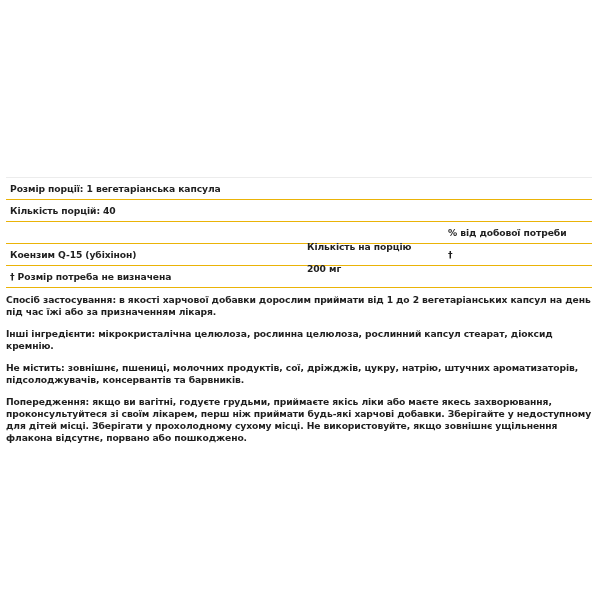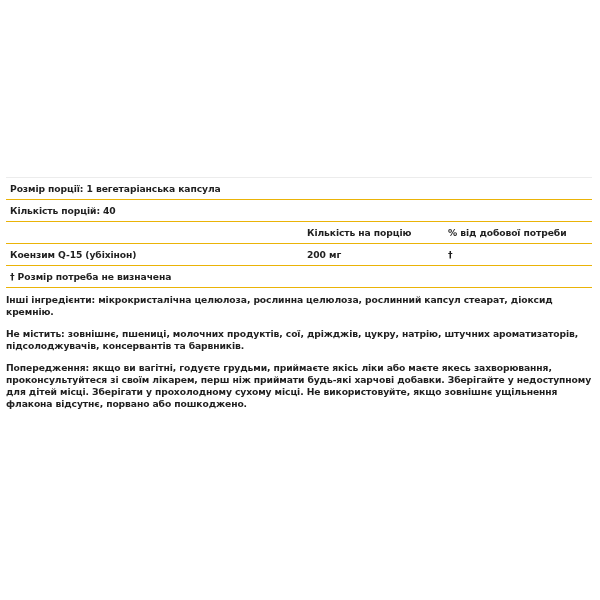--- a/index.html
+++ b/index.html
@@ -29,21 +29,21 @@
       font-size: 9.2px;
       font-weight: 600;
       letter-spacing: -0.1px;
     }
     .row .cell {
       position: absolute;
       top: 5px;
       white-space: nowrap;
     }
     .c1 { left: 4px; }
-    .c2 { left: 301px; }
+    .c2 { left: 301px; margin-top: 14px; }
     .c3 { left: 442px; }
     .paras {
       position: absolute;
       left: 6px;
       top: 294px;
       width: 588px;
       font-size: 9.2px;
       font-weight: 600;
       line-height: 12px;
       letter-spacing: -0.1px;
@@ -71,16 +71,17 @@
     <span class="cell c1">Коензим Q-15 (убіхінон)</span>
     <span class="cell c2">200 мг</span>
     <span class="cell c3">†</span>
   </div>
   <div class="row">
     <span class="cell c1">† Розмір потреба не визначена</span>
   </div>
 </div>
 
 <div class="paras">
+  <p>Спосіб застосування: в якості харчової добавки дорослим приймати від 1 до 2 вегетаріанських капсул на день під час їжі або за призначенням лікаря.</p>
   <p>Інші інгредієнти: мікрокристалічна целюлоза, рослинна целюлоза, рослинний капсул стеарат, діоксид кремнію.</p>
   <p>Не містить: зовнішнє, пшениці, молочних продуктів, сої, дріжджів, цукру, натрію, штучних ароматизаторів, підсолоджувачів, консервантів та барвників.</p>
   <p>Попередження: якщо ви вагітні, годуєте грудьми, приймаєте якісь ліки або маєте якесь захворювання, проконсультуйтеся зі своїм лікарем, перш ніж приймати будь-які харчові добавки. Зберігайте у недоступному для дітей місці. Зберігати у прохолодному сухому місці. Не використовуйте, якщо зовнішнє ущільнення флакона відсутнє, порвано або пошкоджено.</p>
 </div>
 
 </body></html>

